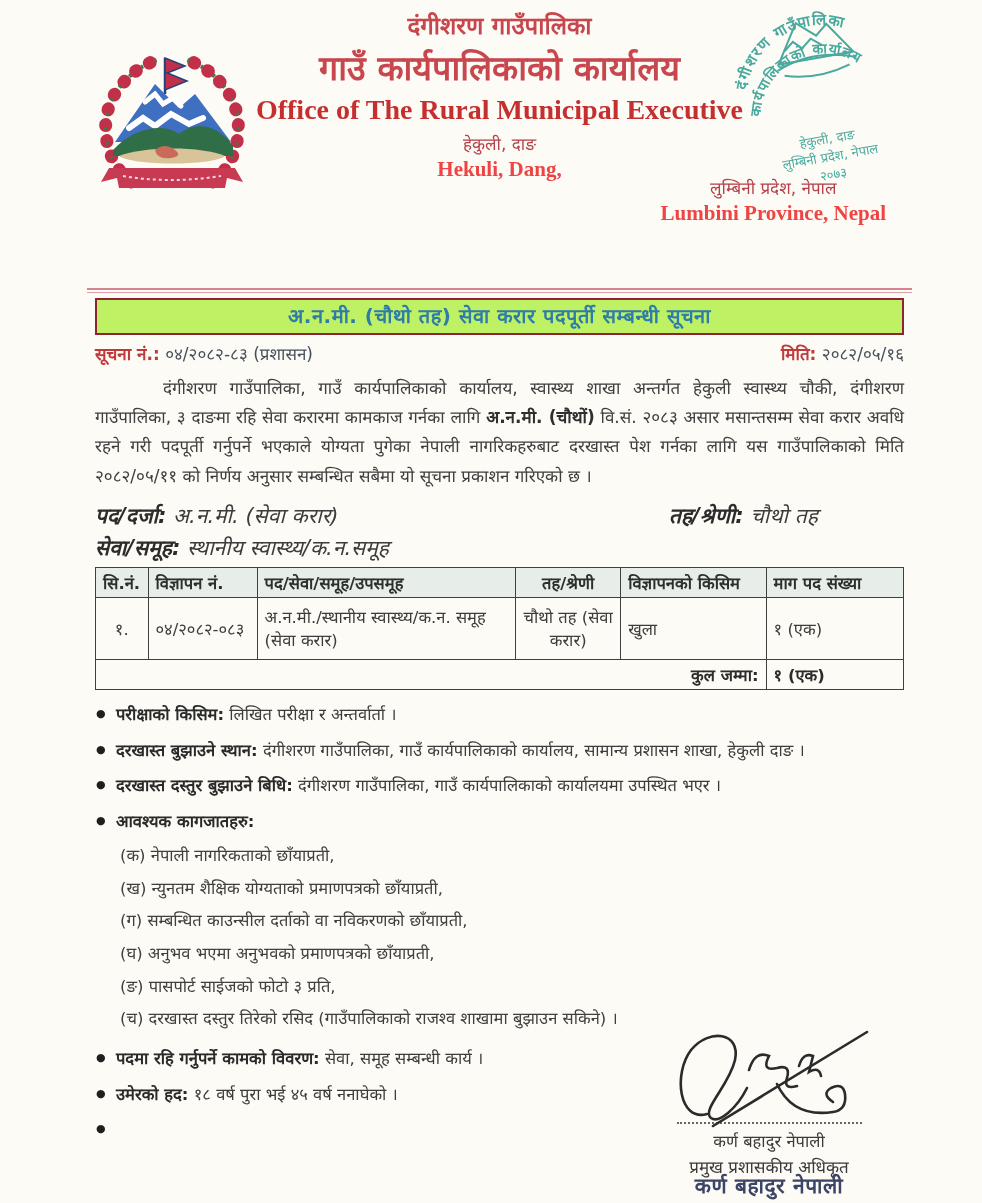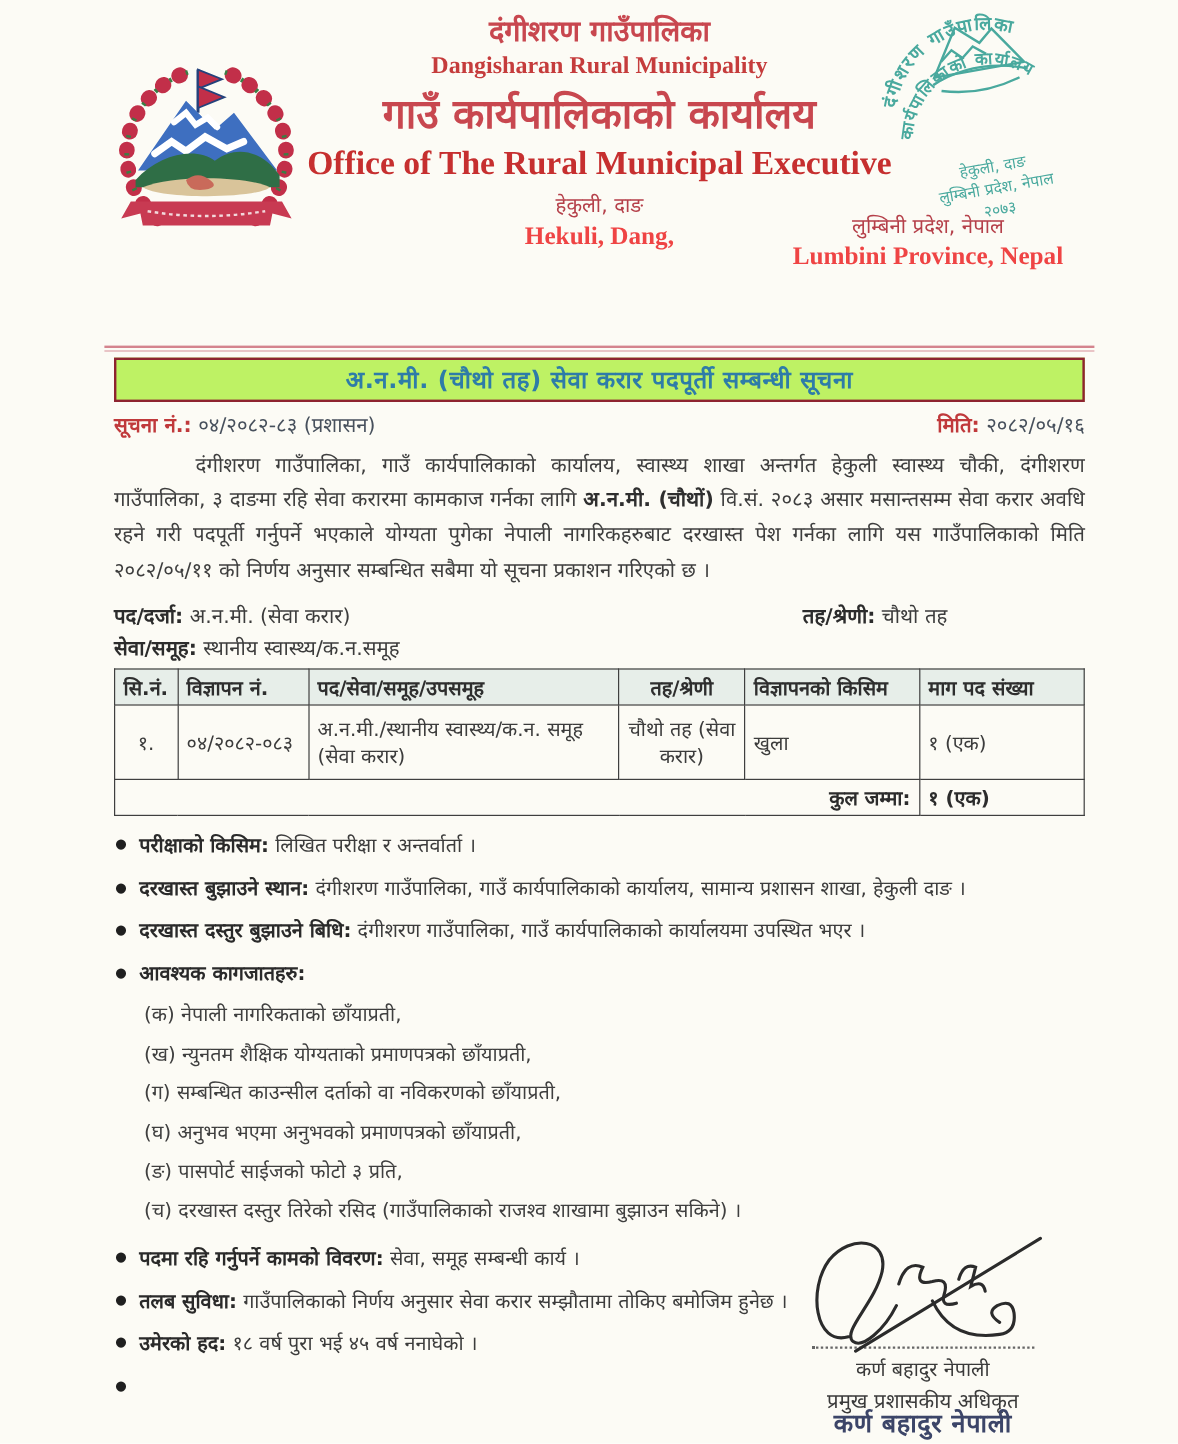--- a/index.html
+++ b/index.html
@@ -32,21 +32,21 @@
     text-align:center; padding:2px 0 4px;
     font-size:20px; font-weight:bold; color:#2e7ca8; letter-spacing:.5px;
   }
   .meta-row { display:flex; justify-content:space-between; margin:7px 0 9px; font-size:17px; }
   .lbl { color:#c0393b; font-weight:bold; }
   .val { color:#47505c; }
 
   
   .para { font-size:17px; line-height:1.72; text-align:justify; text-indent:68px; color:#3e3e3e; }
   .para b { color:#2f2f2f; }
-  .post-rows { margin-top:10px; font-size:17px; }
+  .post-rows { margin-top:10px; font-size:21px;font-style:italic; }
   .post-row1 { display:flex; justify-content:space-between; margin-bottom:4px; }
   .post-row1 .right { width:235px; }
   .post-rows b { color:#2c2c2c; }
 
   
   table { margin-top:6px; width:100%; border-collapse:collapse; font-size:16.5px; }
   th,td { border:1.5px solid #3f3f3f; padding:3px 7px; vertical-align:middle;margin-left:36px; }
   th { font-weight:bold; background:#e7eee9; text-align:left; color:#2e2e2e; }
   th.c, td.c { text-align:center; }
   td.row-cell { height:62px; }
@@ -99,21 +99,20 @@
 
         <path d="M26,106 C50,96 110,96 132,106 C120,116 40,116 26,106 Z" fill="#d9c49a"></path>
         <path d="M62,100 q10,-8 20,0 q8,6 -4,8 q-14,2 -16,-8" fill="#c96a5a"></path>
 
         <path d="M16,118 L142,118 L150,132 L134,128 L132,138 L26,138 L24,128 L8,132 Z" fill="#c83a52"></path>
         <path d="M30,126 q48,8 98,0" fill="none" stroke="#f2d9dc" stroke-width="2" stroke-dasharray="3 3"></path>
       </svg>
 
       <div class="header-center">
         <div class="muni-np">दंगीशरण गाउँपालिका</div>
-        <div class="muni-en">Dangisharan Rural Municipality</div>
         <div class="office-np">गाउँ कार्यपालिकाको कार्यालय</div>
         <div class="office-en">Office of The Rural Municipal Executive</div>
         <div class="place-np">हेकुली, दाङ</div>
         <div class="place-en">Hekuli, Dang,</div>
       </div>
 
       <div class="province">
         <div class="place-np">लुम्बिनी प्रदेश, नेपाल</div>
         <div class="place-en">Lumbini Province, Nepal</div>
       </div>
@@ -234,24 +233,20 @@
           <div>(घ) अनुभव भएमा अनुभवको प्रमाणपत्रको छाँयाप्रती,</div>
           <div>(ङ) पासपोर्ट साईजको फोटो ३ प्रति,</div>
           <div>(च) दरखास्त दस्तुर तिरेको रसिद (गाउँपालिकाको राजश्व शाखामा बुझाउन सकिने) ।</div>
         </div>
       </li>
       <li>
         <b>पदमा रहि गर्नुपर्ने कामको विवरण:</b>
         <span>सेवा, समूह सम्बन्धी कार्य ।</span>
       </li>
       <li>
-        <b>तलब सुविधा:</b>
-        <span>गाउँपालिकाको निर्णय अनुसार सेवा करार सम्झौतामा तोकिए बमोजिम हुनेछ ।</span>
-      </li>
-      <li>
         <b>उमेरको हद:</b>
         <span>१८ वर्ष पुरा भई ४५ वर्ष ननाघेको ।</span>
       </li>
       <li>
         
         
       </li>
 
     </ul>
   </div>

